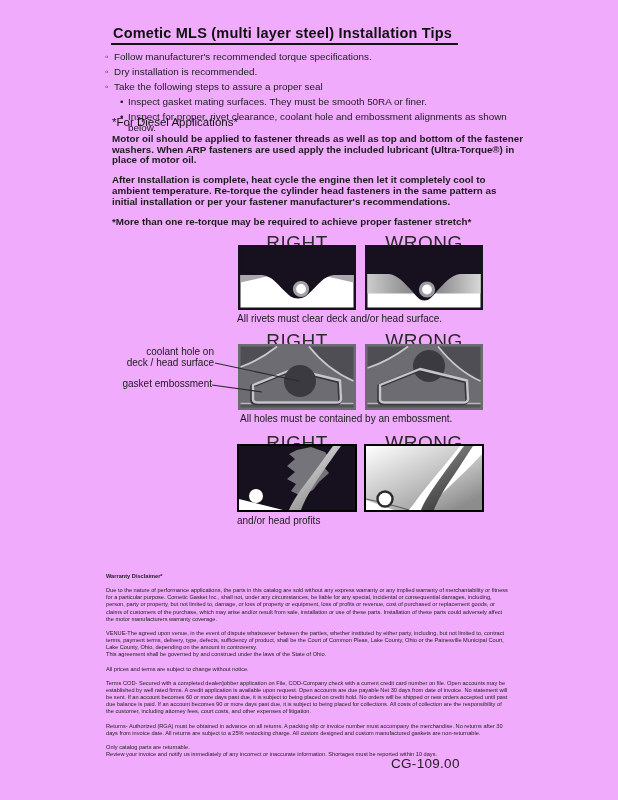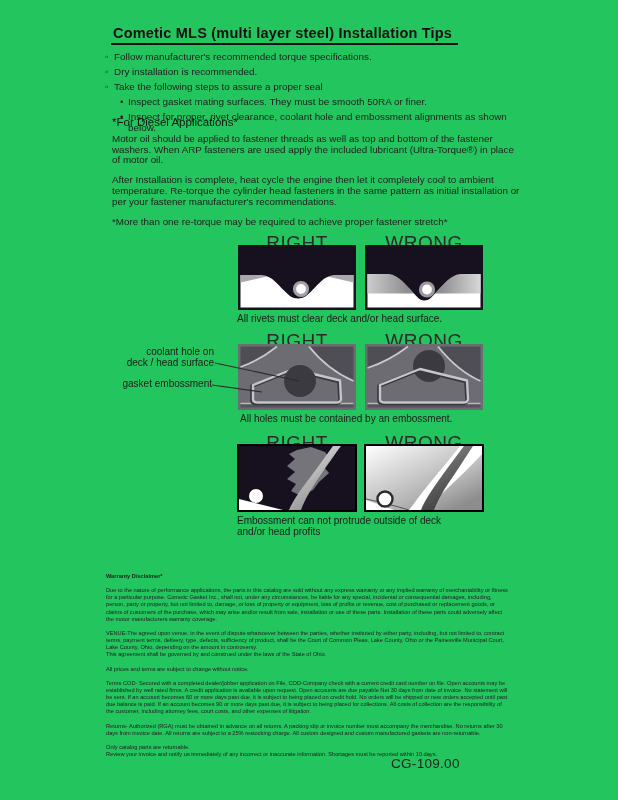--- a/index.html
+++ b/index.html
@@ -1,37 +1,37 @@
 <!DOCTYPE html>
 <html><head>
 <meta charset="utf-8">
 <style>
   html,body { margin:0; padding:0; background:#e8e8e8; }
   .page {
-    position:relative; width:618px; height:800px; background:#22c55e;
+    position:relative; width:618px; height:800px; background:#f0abfc;
     font-family:"Liberation Sans", sans-serif; color:#1c1c1c;
     margin:0 auto; overflow:hidden;
   }
 
   
   .tips { position:absolute; left:105px; top:24px; width:412px; }
   .doc-title {
     display:inline-block; font-size:14.5px; font-weight:bold; letter-spacing:.2px;
     border-bottom:2px solid #111; padding:0 6px 2px 2px; margin:0 0 0 6px; color:#111;
   }
   .bullets { margin-top:6px; font-size:9.9px; line-height:11px; }
   .bullet { display:flex; margin-top:4px; }
   .bullet .mark { width:9px; flex:0 0 9px; text-align:left; }
   .sub { margin-left:15px; }
   .sub .mark { width:8px; flex:0 0 8px; }
 
   
   .diesel { position:absolute; left:112px; top:117px; width:412px; font-size:9.8px; line-height:10.8px; }
   .diesel h2 { font-size:11.5px; font-weight:normal; margin:0 0 6px 0; color:#111; }
-  .diesel p { margin:0 0 9px 0; }
+  .diesel p { margin:0 0 9px 0;font-weight:bold; }
 
   
   .dg-label { position:absolute; width:120px; text-align:center; font-size:19px; color:#2a2a2a; letter-spacing:.5px; }
   .panel { position:absolute; width:120px; }
   .caption { position:absolute; font-size:10px; line-height:11px; color:#1a1a1a; width:300px; }
   .side-label { position:absolute; font-size:10px; line-height:10.5px; text-align:right; color:#1a1a1a; }
   .leader { position:absolute; pointer-events:none; z-index:5; }
 
   
   .disclaimer { position:absolute; left:106px; top:573px; width:402px; font-size:5.65px; line-height:7.15px; color:#222; }
@@ -188,21 +188,20 @@
     <path d="M2,2 H96 C82,20 66,38 54,54 C50,60 47,63 45,66 L2,66 Z" fill="url(#lb3)"></path>
     <path d="M2,55 C16,58 32,62 45,66" stroke="#555555" stroke-width="1" fill="none"></path>
     <path d="M2,56 L2,66 L30,66 Z" fill="#ffffff"></path>
     <path d="M118,10 L118,66 H62 C74,52 96,34 118,10 Z" fill="url(#rb3)"></path>
     <path d="M100,2 C86,21 72,39 63,54 C60,59 58,63 57,66 L70,66 C73,58 80,45 90,31 C96,22 103,11 109,2 Z" fill="url(#ds3)"></path>
     <circle cx="21" cy="55" r="7.5" fill="#ffffff" stroke="#2b2b2b" stroke-width="2.4"></circle>
     <rect x="1" y="1" width="118" height="66" fill="none" stroke="#000000" stroke-width="2"></rect>
   </svg>
 
   <div class="caption" style="left:237px; top:515px;">
-    <div>Embossment can not protrude outside of deck</div>
     <div>and/or head profits</div>
   </div>
 
   <div class="disclaimer">
     <div class="d-head">Warranty Disclaimer*</div>
     <p>Due to the nature of performance applications, the parts in this catalog are sold without any express warranty or any implied warranty of merchantability or fitness for a particular purpose.  Cometic Gasket Inc., shall not, under any circumstances, be liable for any special, incidental or consequential damages, including, person, party or property, but not limited to, damage, or loss of property or equipment, loss of profits or revenue, cost of purchased or replacement goods, or claims of customers of the purchase, which may arise and/or result from sale, installation or use of these parts.  Installation of these parts could adversely affect the motor manufacturers warranty coverage.</p>
     <p class="tight">VENUE-The agreed upon venue, in the event of dispute whatsoever between the parties, whether instituted by either party, including, but not limited to, contract terms, payment terms, delivery, type, defects, sufficiency of product, shall be the Court of Common Pleas, Lake County, Ohio or the Painesville Municipal Court, Lake County, Ohio, depending on the amount in controversy.</p>
     <p>This agreement shall be governed by and construed under the laws of the State of Ohio.</p>
     <p>All prices and terms are subject to change without notice.</p>
     <p>Terms COD- Secured with a completed dealer/jobber application on File, COD-Company check with a current credit card number on file.  Open accounts may be established by well rated firms.  A credit application is available upon request.  Open accounts are due payable Net 30 days from date of invoice.  No statement will be sent.  If an account becomes 60 or more days past due, it is subject to being placed on credit hold.  No orders will be shipped or new orders accepted until past due balance is paid.  If an account becomes 90 or more days past due, it is subject to being placed for collections.  All costs of collection are the responsibility of the customer, including attorney fees, court costs, and other expenses of litigation.</p>

